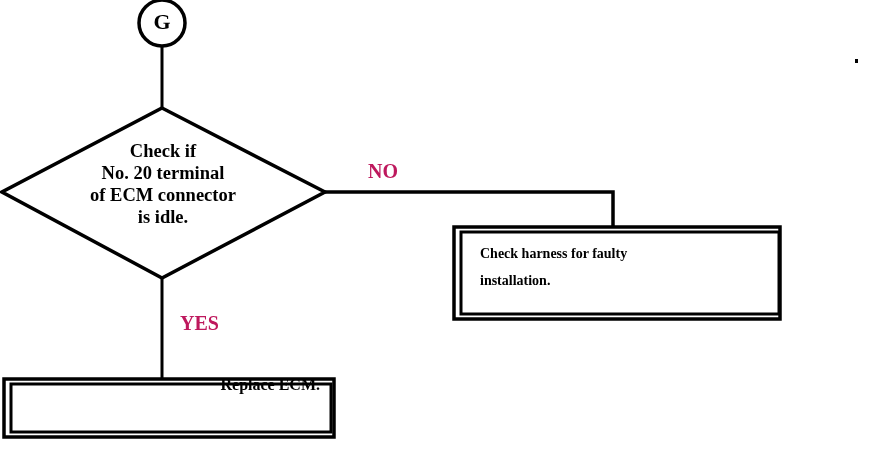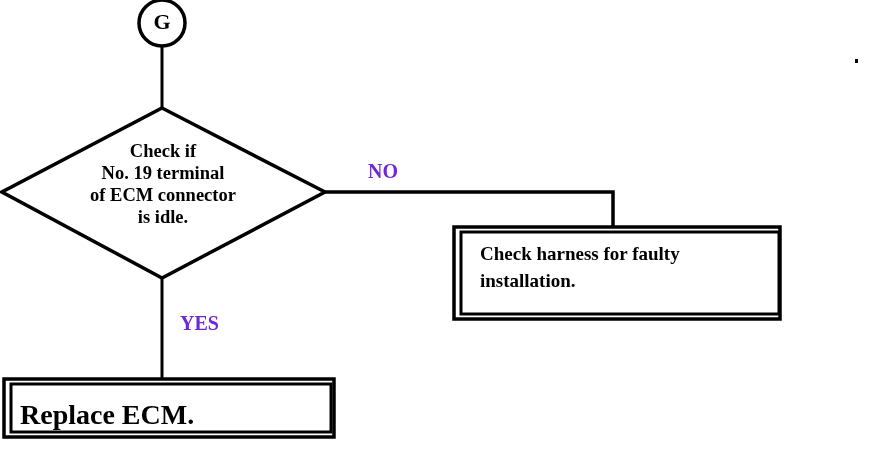--- a/index.html
+++ b/index.html
@@ -48,40 +48,40 @@
     width: 262px;
     font-size: 18.5px;
     line-height: 22px;
   }
   
   .branch-label {
     position: absolute;
     font-family: "Liberation Serif", serif;
     font-weight: bold;
     font-size: 20px;
-    color: #6d28d9;
+    color: #be185d;
   }
   #label-no { left: 368px; top: 160px; }
   #label-yes { left: 180px; top: 312px; }
   
   #harness-box-text {
     left: 480px;
     top: 240px;
     width: 290px;
-    font-size: 19px;
+    font-size: 14px;
     line-height: 27px;
     text-align: left;
   }
   #replace-box-text {
     left: 20px;
-    top: 400px;
+    top: 370px;
     width: 300px;
-    font-size: 28px;
+    font-size: 16px;
     line-height: 30px;
-    text-align: left;
+    text-align: right;
   }
   .speck {
     position: absolute;
     background: #000000;
   }
 </style>
 </head>
 <body>
 
 <div id="canvas">
@@ -103,21 +103,21 @@
     <rect x="461" y="232" width="318" height="82" fill="#ffffff" stroke="#000000" stroke-width="3"></rect>
 
     <rect x="4" y="379" width="330" height="58" fill="#ffffff" stroke="#000000" stroke-width="3.5"></rect>
 
     <rect x="11" y="384" width="320" height="48" fill="#ffffff" stroke="#000000" stroke-width="3"></rect>
   </svg>
 
   <div class="node-text" id="connector-g-label">G</div>
 
   <div class="node-text" id="decision-text">Check if
-No. 19 terminal
+No. 20 terminal
 of ECM connector
 is idle.</div>
 
   <div class="branch-label" id="label-no">NO</div>
 
   <div class="branch-label" id="label-yes">YES</div>
 
   <div class="node-text" id="harness-box-text">Check harness for faulty
 installation.</div>
 

